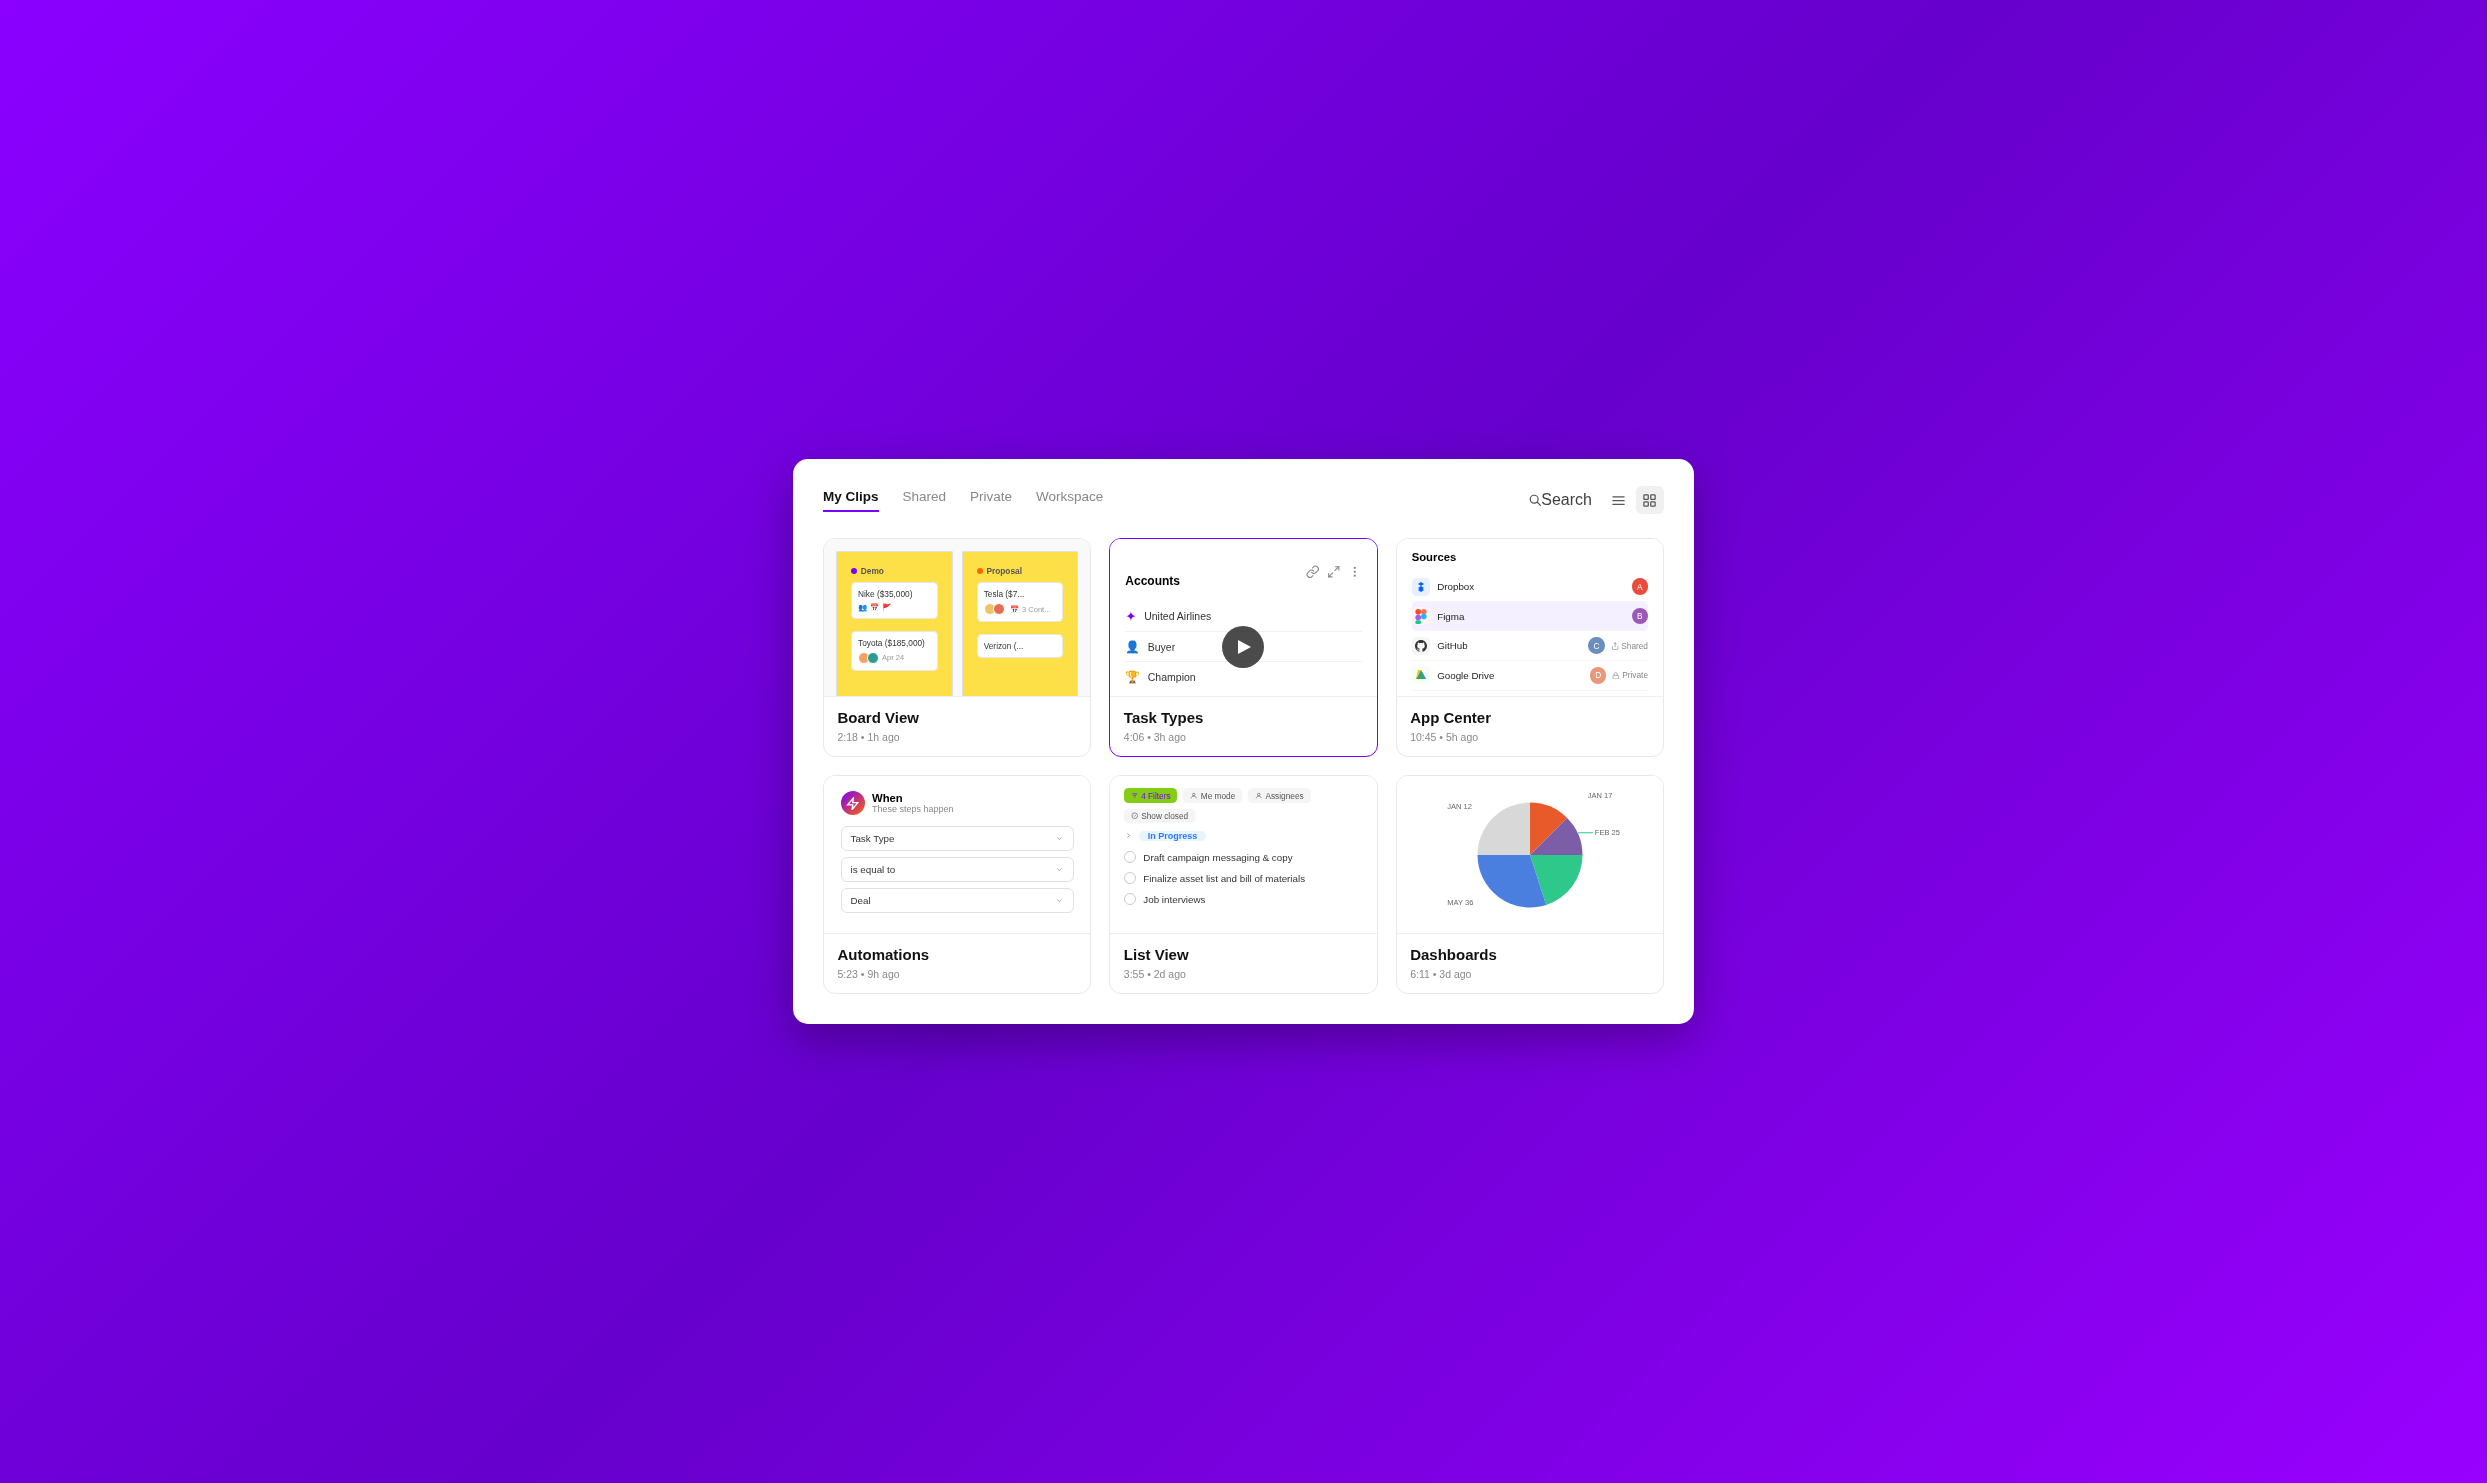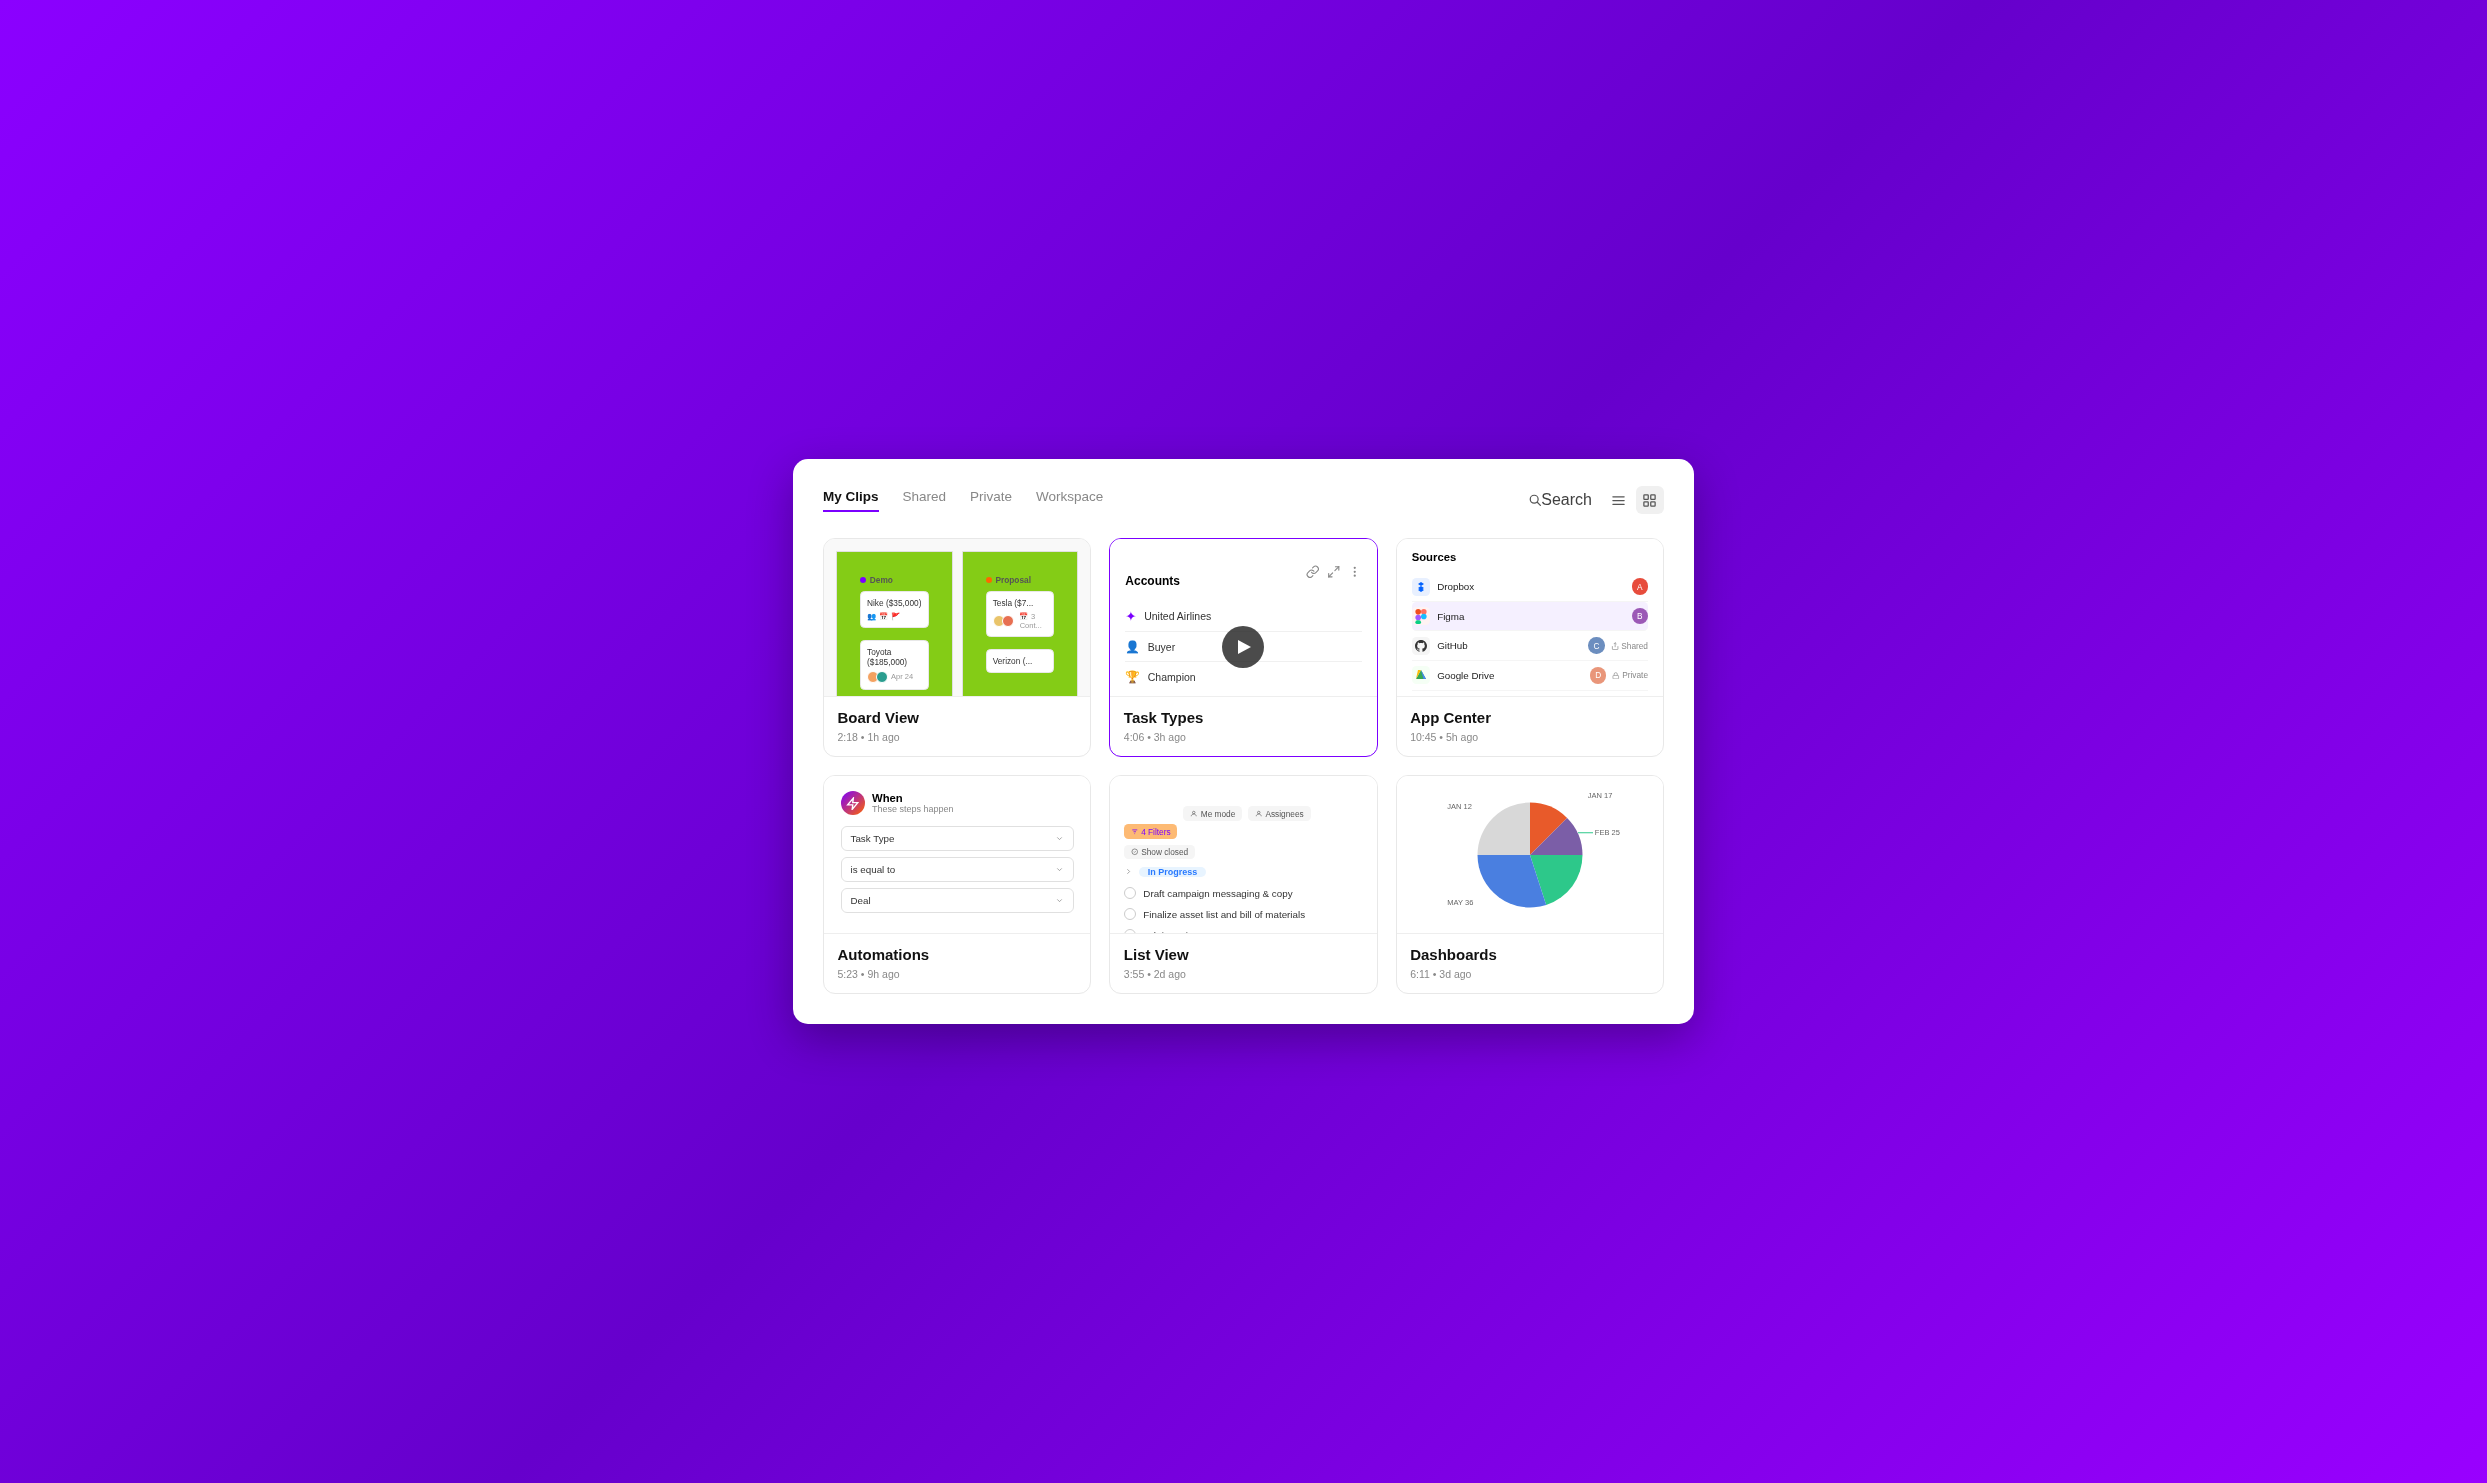--- a/index.html
+++ b/index.html
@@ -118,24 +118,24 @@
       font-size: 10.5px;
       color: #888;
     }
     
     .board-preview {
       padding: 12px;
       display: flex;
       gap: 9px;
     }
     .board-col {
-      background: #84cc16;
+      background: #fde047;
       border: 0.8px solid #e0e0e0;
       border-radius: 1px;
-      padding: 23px;
+      padding: 14px;
       flex: 1;
       min-width: 0;
     }
     .board-col-header {
       font-size: 8.3px;
       font-weight: 600;
       color: #555;
       margin-bottom: 6px;
       display: flex;
       align-items: center;
@@ -335,21 +335,21 @@
     .filter-chip {
       background: #f5f5f5;
       border-radius: 4.5px;
       padding: 2.3px 6.8px;
       font-size: 8.3px;
       color: #555;
       display: flex;
       align-items: center;
       gap: 3px;
     }
-    .filter-chip.purple { background: #fdba74; color: #7B00FF; margin-top: 36px; }
+    .filter-chip.purple { background: #84cc16; color: #7B00FF; }
     .in-progress-section {
       display: flex;
       align-items: center;
       gap: 6px;
       margin-bottom: 6px;
     }
     .in-progress-badge {
       background: #e8f4ff;
       color: #2a7aff;
       border-radius: 9px;

